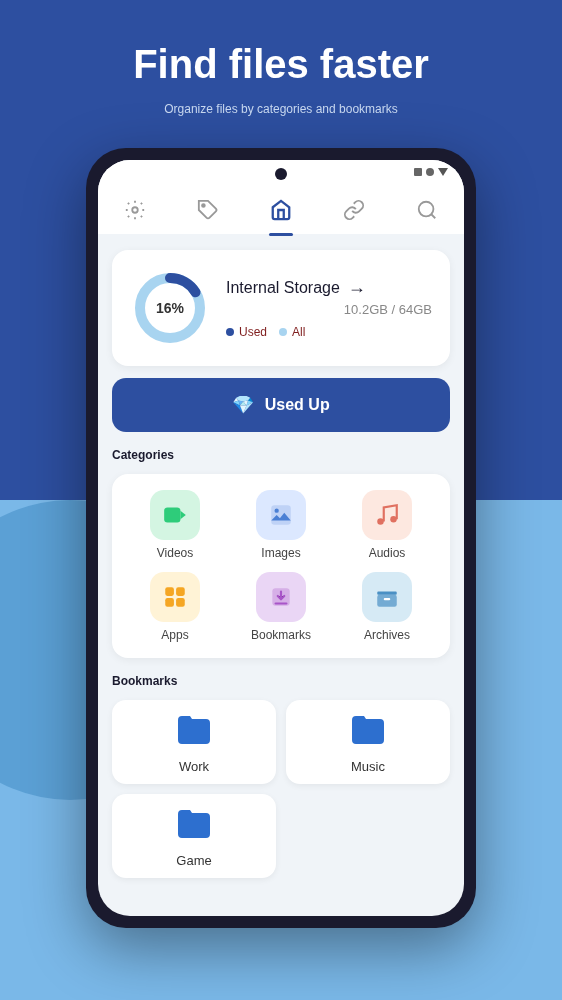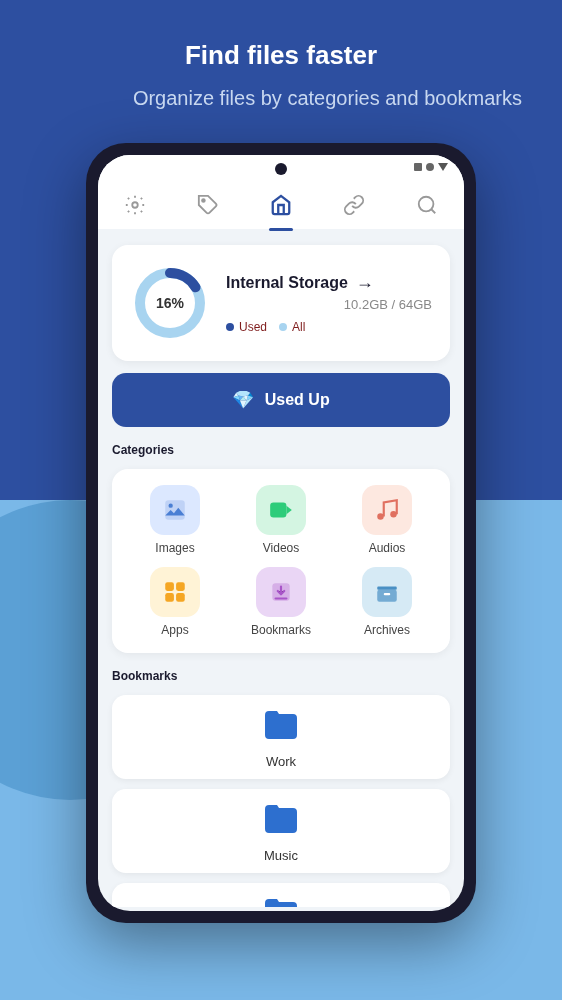--- a/index.html
+++ b/index.html
@@ -39,31 +39,30 @@
     }
 
     
     .header-area {
       position: relative;
       z-index: 2;
       text-align: center;
       padding: 40px 40px 20px;
     }
     .header-title {
-      font-size: 26px;
+      font-size: 40px;
       font-weight: 800;
       color: #ffffff;
       line-height: 1.2;
       margin-bottom: 12px;
     }
     .header-subtitle {
-      font-size: 20px;
+      font-size: 12px;
       color: #c8d8f0;
       line-height: 1.5;
-      text-align: right;
     }
 
     
     .phone-frame {
       position: relative;
       z-index: 2;
       margin: 10px auto 0;
       width: 390px;
       height: 780px;
       background: #1a1a2e;
@@ -184,21 +183,21 @@
       font-size: 14px;
       font-weight: 700;
       color: #333;
       text-align: right;
     }
     .storage-info {
       flex: 1;
     }
     .storage-title {
       font-size: 16px;
-      font-weight: 700;
+      font-weight: 400;
       color: #1a1a2e;
       display: flex;
       align-items: center;
       gap: 8px;
       margin-bottom: 4px;
     }
     .arrow-icon {
       font-size: 18px;
       color: #1a1a2e;
     }
@@ -293,21 +292,21 @@
 
     .category-label {
       font-size: 12px;
       color: #444;
       font-weight: 500;
     }
 
     
     .bookmarks-grid {
       display: grid;
-      grid-template-columns: repeat(1, 1fr);
+      grid-template-columns: repeat(2, 1fr);
       gap: 10px;
     }
     .bookmark-item {
       background: #ffffff;
       border-radius: 14px;
       padding: 14px 10px 10px;
       display: flex;
       flex-direction: column;
       align-items: center;
       gap: 8px;
@@ -422,38 +421,38 @@
       <button class="cleanup-btn">
         <span class="cleanup-icon">💎</span>
         <span>Used Up</span>
       </button>
 
       <div class="section-title">Categories</div>
       <div class="categories-card">
         <div class="categories-grid">
 
           <div class="category-item">
+            <div class="category-icon-bg cat-videos">
+              <svg width="26" height="26" viewBox="0 0 24 24">
+                <rect x="2" y="5" width="15" height="14" rx="3" fill="#2ecc7a"></rect>
+                <polygon points="22,12 17,8 17,16" fill="#2ecc7a"></polygon>
+              </svg>
+            </div>
+            <span class="category-label">Videos</span>
+          </div>
+
+          <div class="category-item">
             <div class="category-icon-bg cat-images">
               <svg width="26" height="26" viewBox="0 0 24 24" fill="#4a7fd4">
                 <rect x="3" y="3" width="18" height="18" rx="3" fill="#4a7fd4" opacity="0.2"></rect>
                 <path d="M3 17l5-5 3 3 4-5 6 7H3z" fill="#4a7fd4"></path>
                 <circle cx="8" cy="8" r="2" fill="#4a7fd4"></circle>
               </svg>
             </div>
             <span class="category-label">Images</span>
-          </div>
-
-          <div class="category-item">
-            <div class="category-icon-bg cat-videos">
-              <svg width="26" height="26" viewBox="0 0 24 24">
-                <rect x="2" y="5" width="15" height="14" rx="3" fill="#2ecc7a"></rect>
-                <polygon points="22,12 17,8 17,16" fill="#2ecc7a"></polygon>
-              </svg>
-            </div>
-            <span class="category-label">Videos</span>
           </div>
 
           <div class="category-item">
             <div class="category-icon-bg cat-audios">
               <svg width="26" height="26" viewBox="0 0 24 24">
                 <path d="M9 18V5l12-2v13" stroke="#e07060" stroke-width="2" fill="none"></path>
                 <circle cx="6" cy="18" r="3" fill="#e07060"></circle>
                 <circle cx="18" cy="16" r="3" fill="#e07060"></circle>
               </svg>
             </div>

